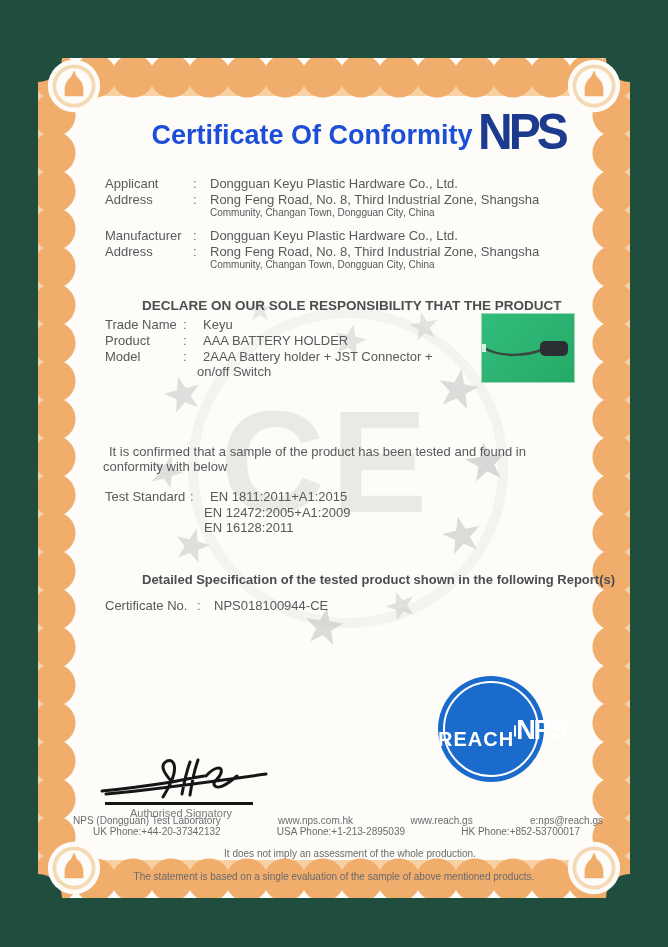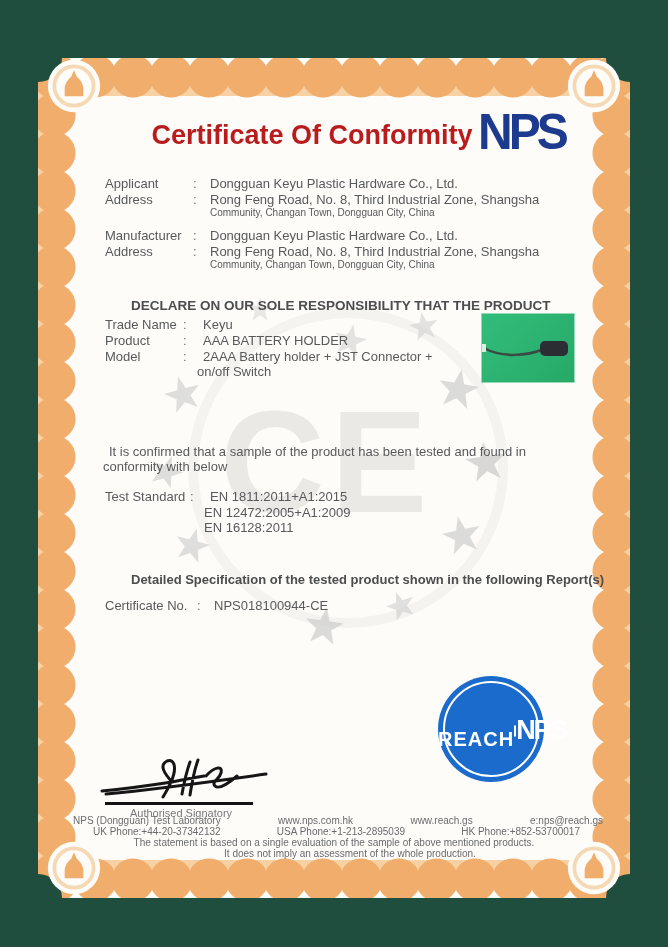--- a/index.html
+++ b/index.html
@@ -48,40 +48,40 @@
 
   
   .wm-ring{position:absolute;left:150px;top:250px;width:300px;height:300px;border-radius:50%;
            border:10px solid rgba(140,140,140,0.08);z-index:1;}
   .wm-ce{position:absolute;left:182px;top:332px;font-size:145px;font-weight:bold;line-height:1;
          color:rgba(110,110,110,0.13);letter-spacing:6px;z-index:1;}
   .wm-stars{position:absolute;left:0;top:0;width:592px;height:840px;z-index:1;}
 
   
   .abs{position:absolute;z-index:5;}
-  .title{left:64px;top:62px;width:420px;text-align:center;font-size:27px;font-weight:bold;color:#b91c1c;}
+  .title{left:64px;top:62px;width:420px;text-align:center;font-size:27px;font-weight:bold;color:#1d4ed8;}
   .nps-logo{left:440px;top:46px;font-size:48px;font-weight:bold;color:#1c3a8e;letter-spacing:-4px;
             transform:scaleY(1.05);}
   .row{left:67px;font-size:13px;white-space:nowrap;}
   .row .lbl{display:inline-block;width:88px;}
   .row .lbl-b{display:inline-block;width:78px;}
   .row .col{display:inline-block;width:8px;color:#6d6e70;}
   .row .val{margin-left:9px;}
   .row .val-b{margin-left:12px;}
   .cont{left:172px;font-size:10px;white-space:nowrap;}
   .cont-b{left:159px;font-size:13px;white-space:nowrap;}
-  .heading{left:69px;font-size:13.5px;font-weight:bold;color:#4c4d4f;white-space:nowrap;padding-left:24px;}
+  .heading{left:80px;font-size:13.5px;font-weight:bold;color:#4c4d4f;white-space:nowrap;padding-left:24px;}
   .para{left:65px;font-size:13px;white-space:nowrap;}
   .indent{padding-left:6px;}
   .photo{left:443px;top:255px;width:92px;height:68px;background:linear-gradient(135deg,#32bd7a,#27a968);
          overflow:hidden;border:1px solid #9ad8b8;}
   .footer{font-size:10px;color:#6a6b6d;z-index:5;}
   .f1{left:35px;top:757px;width:530px;display:flex;justify-content:space-between;}
   .f2{left:55px;top:768px;width:487px;display:flex;justify-content:space-between;}
-  .f3{left:10px;top:779px;width:572px;text-align:center;}
+  .f3{left:10px;top:813px;width:572px;text-align:center;}
   .f4{left:26px;top:790px;width:572px;text-align:center;}
 
   
   .sig-svg{left:56px;top:695px;z-index:5;}
   .sig-bar{left:67px;top:744px;width:148px;height:3px;background:#141414;z-index:5;}
   .sig-cap{left:72px;top:749px;width:142px;text-align:center;font-size:11px;color:#77787a;z-index:5;}
 
   
   .badge{left:400px;top:618px;width:106px;height:106px;border-radius:50%;background:#1a6bcb;z-index:5;
          display:flex;flex-direction:row;align-items:center;}

